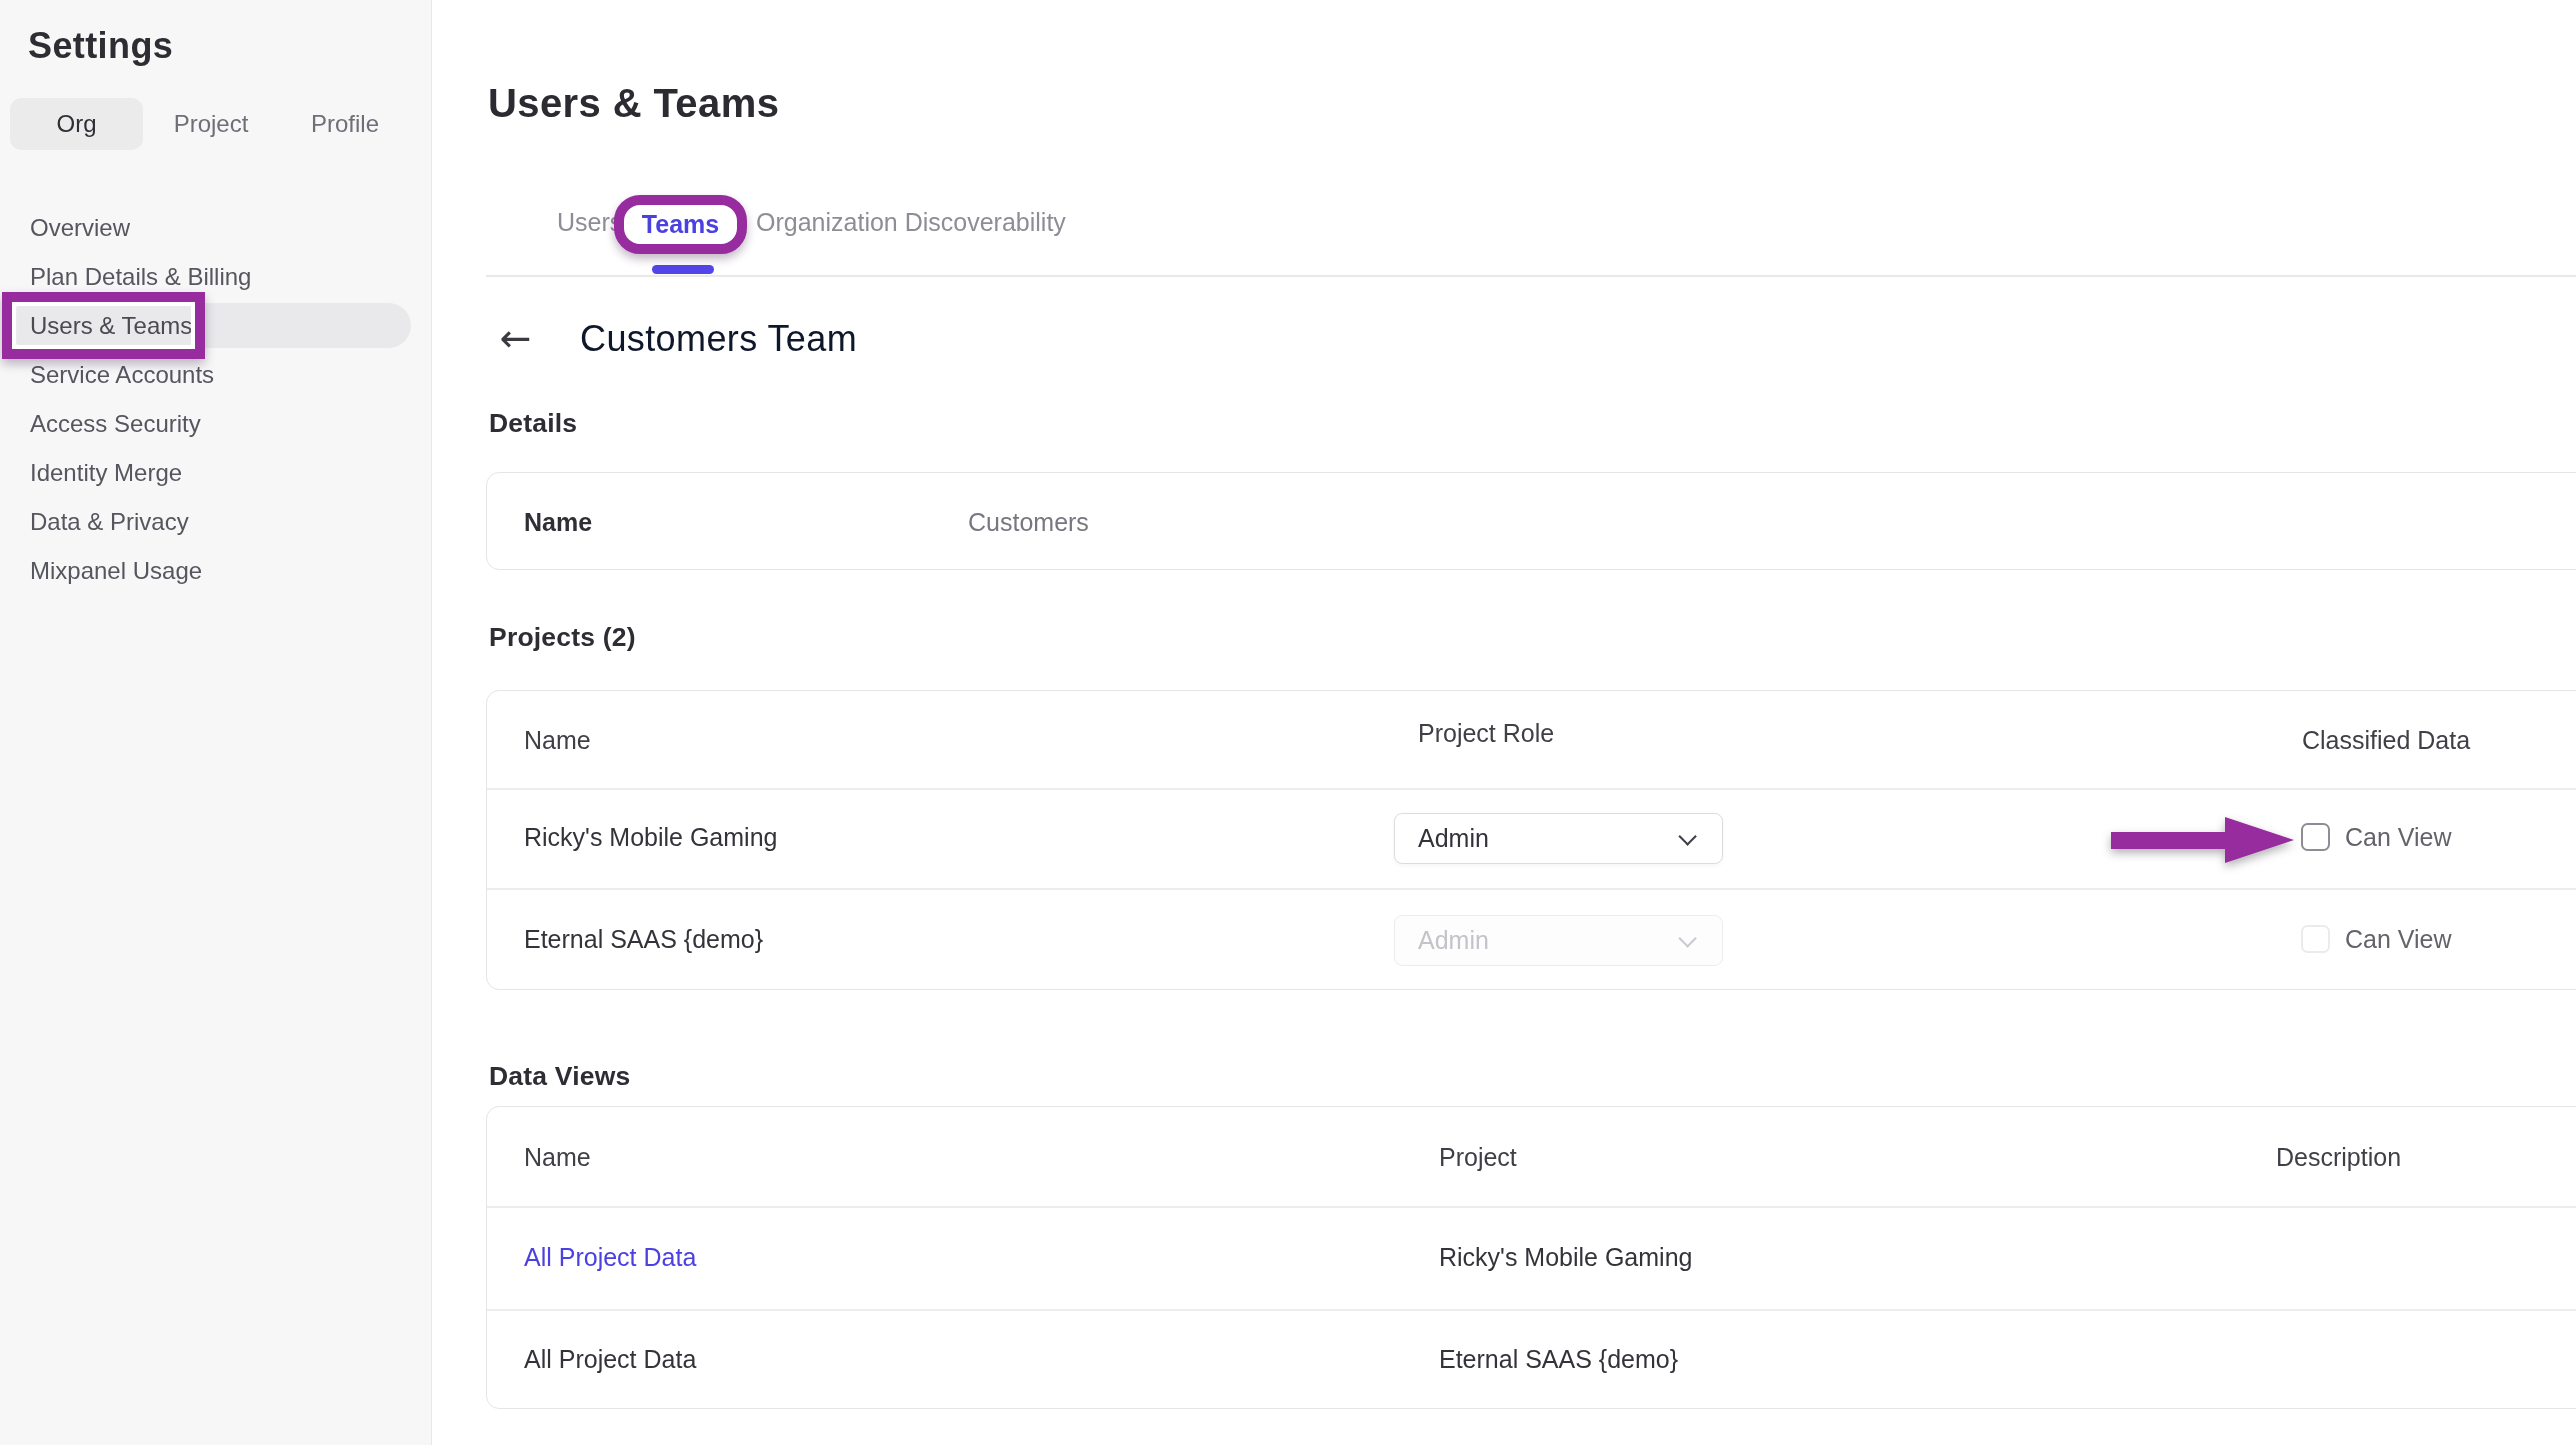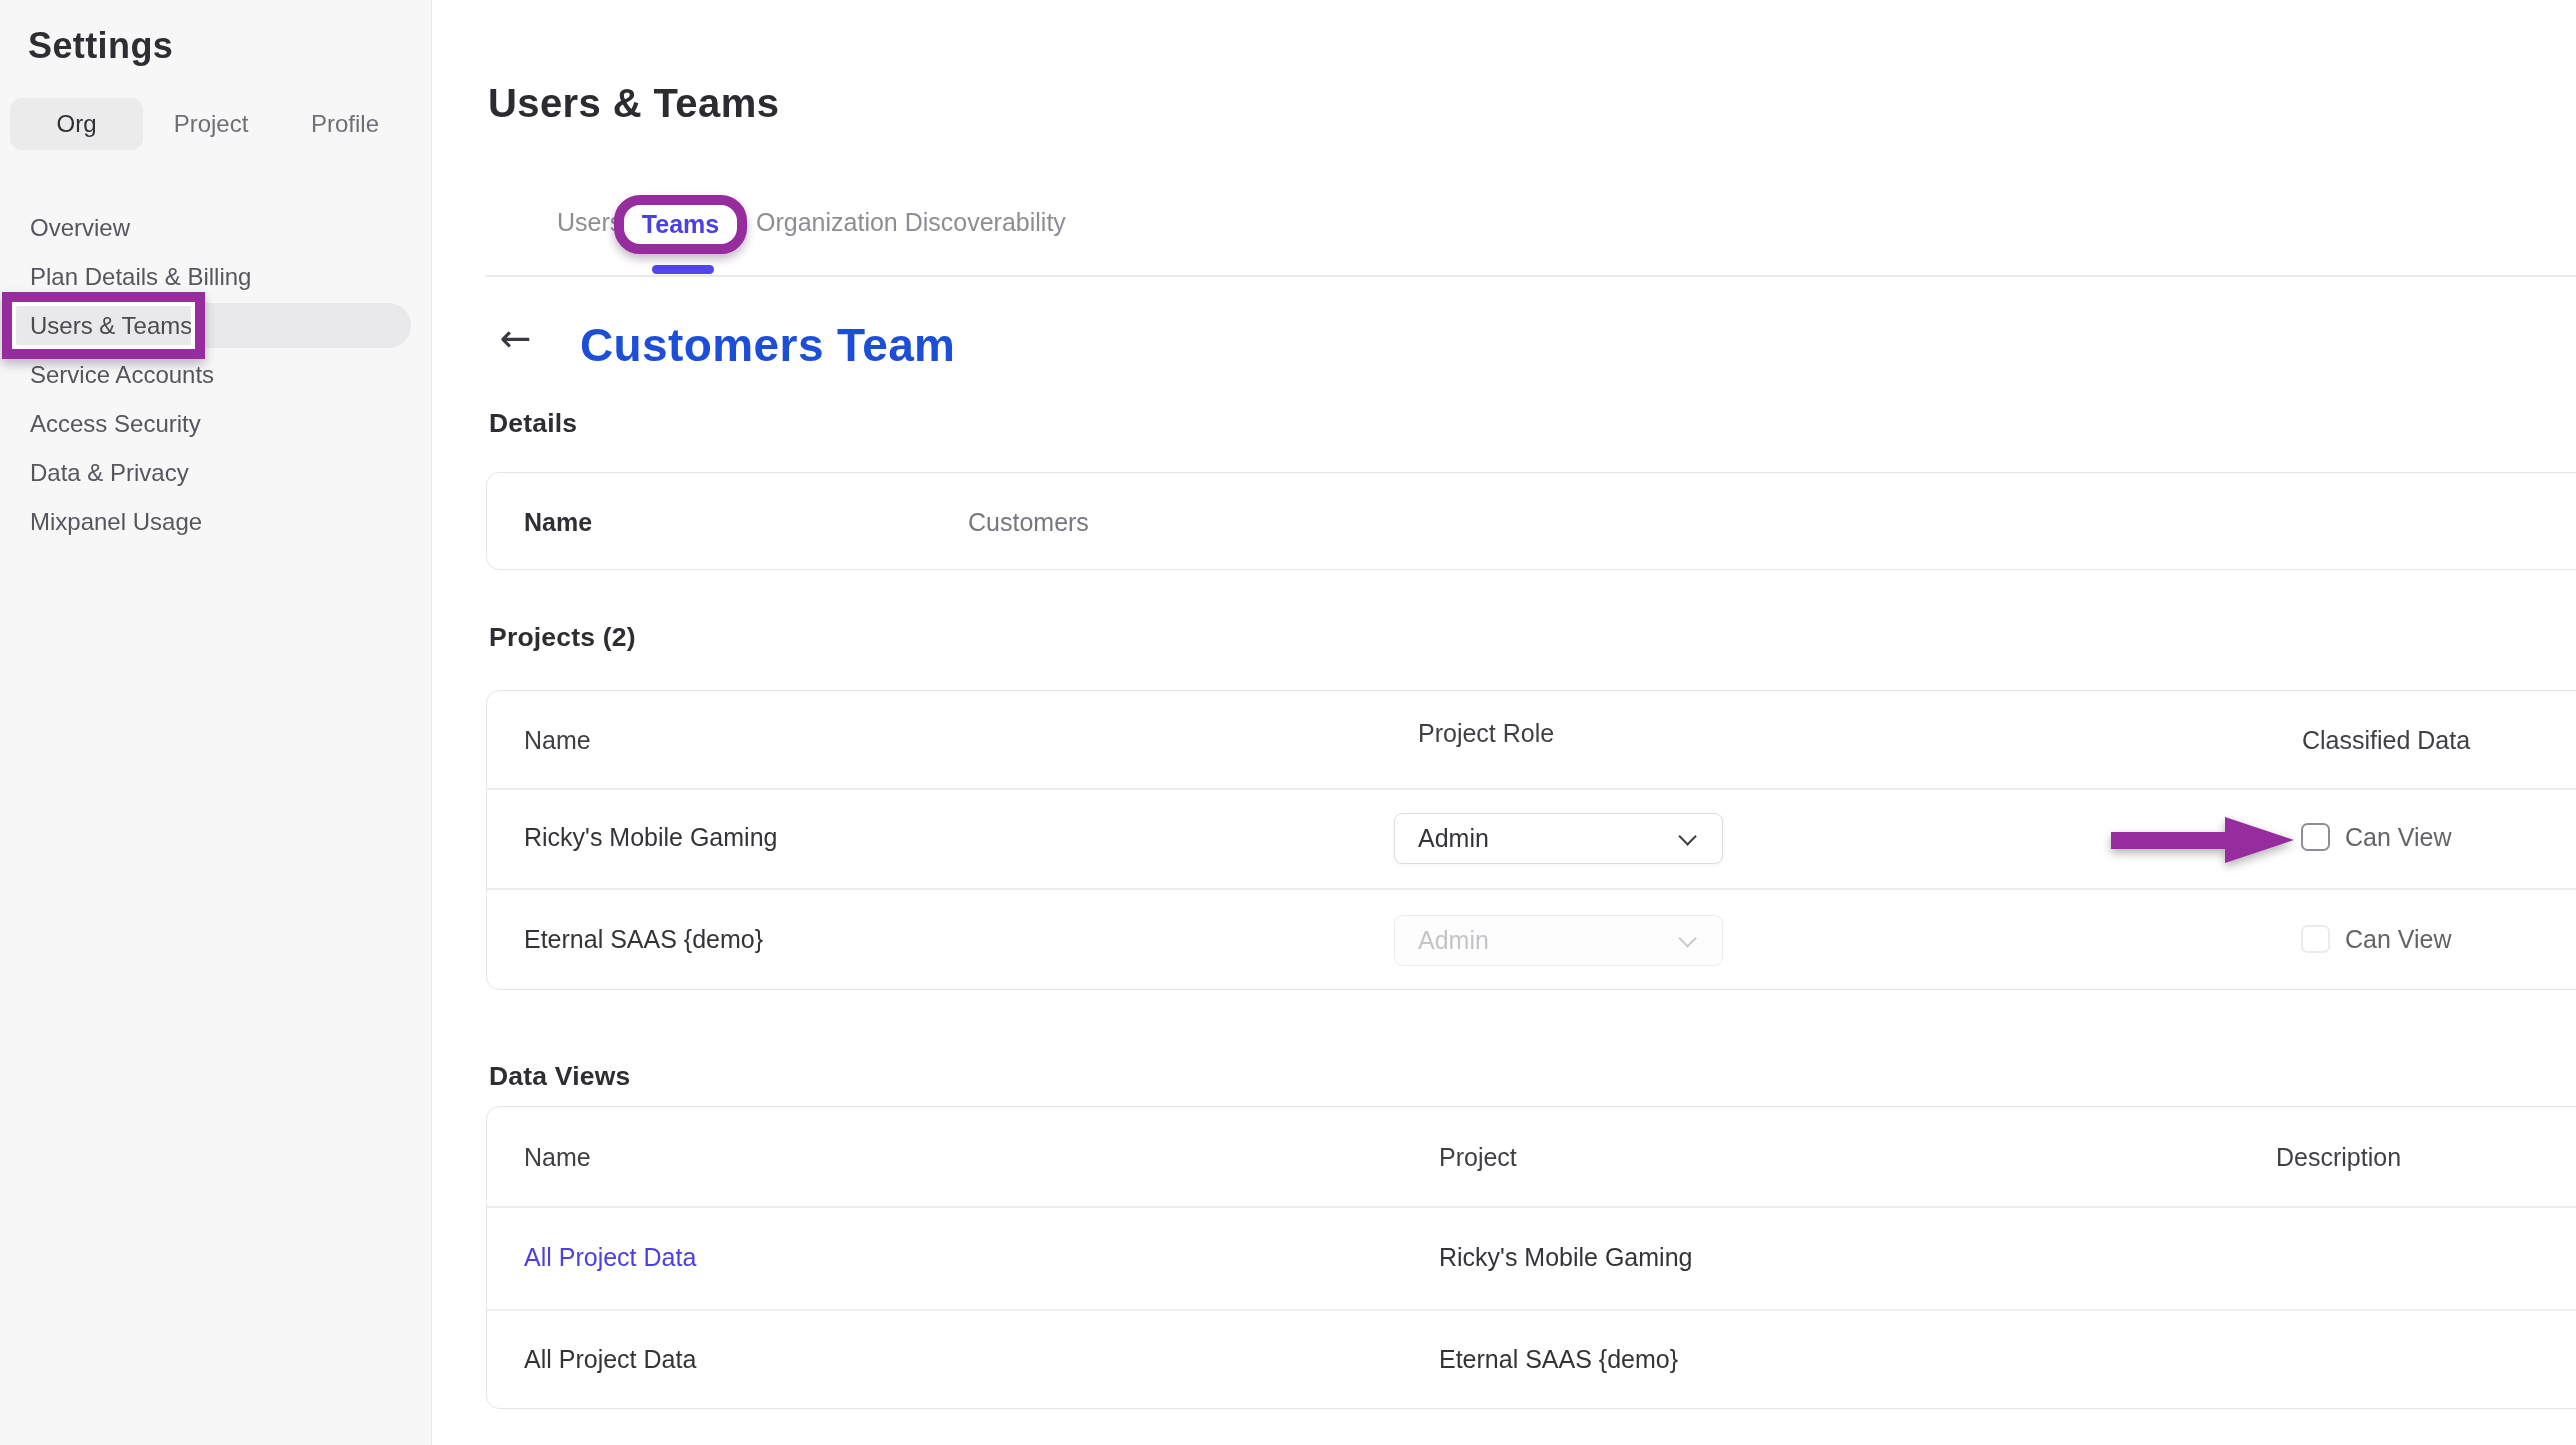--- a/index.html
+++ b/index.html
@@ -77,21 +77,21 @@
   .tabs-hairline{
     position:absolute;left:486px;top:275px;width:2090px;height:1.7px;background:#e9e9ec;
   }
   .back-btn{
     position:absolute;left:494px;top:315px;width:43px;height:46px;
     font-size:38px;color:#3a3a40;display:flex;align-items:center;justify-content:center;
     cursor:pointer;font-family:"DejaVu Sans", sans-serif;
   }
   .team-title{
     position:absolute;left:580px;top:318px;
-    font-size:46px;font-weight:bold;color:#1d4ed8;letter-spacing:0.4px;
+    font-size:36px;font-weight:normal;color:#0f172a;letter-spacing:0.4px;
   }
   .section-heading{
     position:absolute;left:489px;
     font-size:26.5px;font-weight:bold;color:#2d2d33;letter-spacing:0.2px;
   }
   .h-details{top:408px;}
   .h-projects{top:622px;}
   .h-dataviews{top:1061px;}
   .card{
     position:absolute;left:486px;width:2116px;background:#ffffff;
@@ -177,20 +177,23 @@
       <span class="label">Users &amp; Teams</span>
       <div class="annotation-box nav-annotation"></div>
     </div>
     <div class="nav-item">
       <span class="label">Service Accounts</span>
     </div>
     <div class="nav-item">
       <span class="label">Access Security</span>
     </div>
     <div class="nav-item">
+      <span class="label">Identity Merge</span>
+    </div>
+    <div class="nav-item">
       <span class="label">Data &amp; Privacy</span>
     </div>
     <div class="nav-item">
       <span class="label">Mixpanel Usage</span>
     </div>
   </nav>
 </aside>
 
 <main>
   <h1 class="page-title">Users &amp; Teams</h1>

